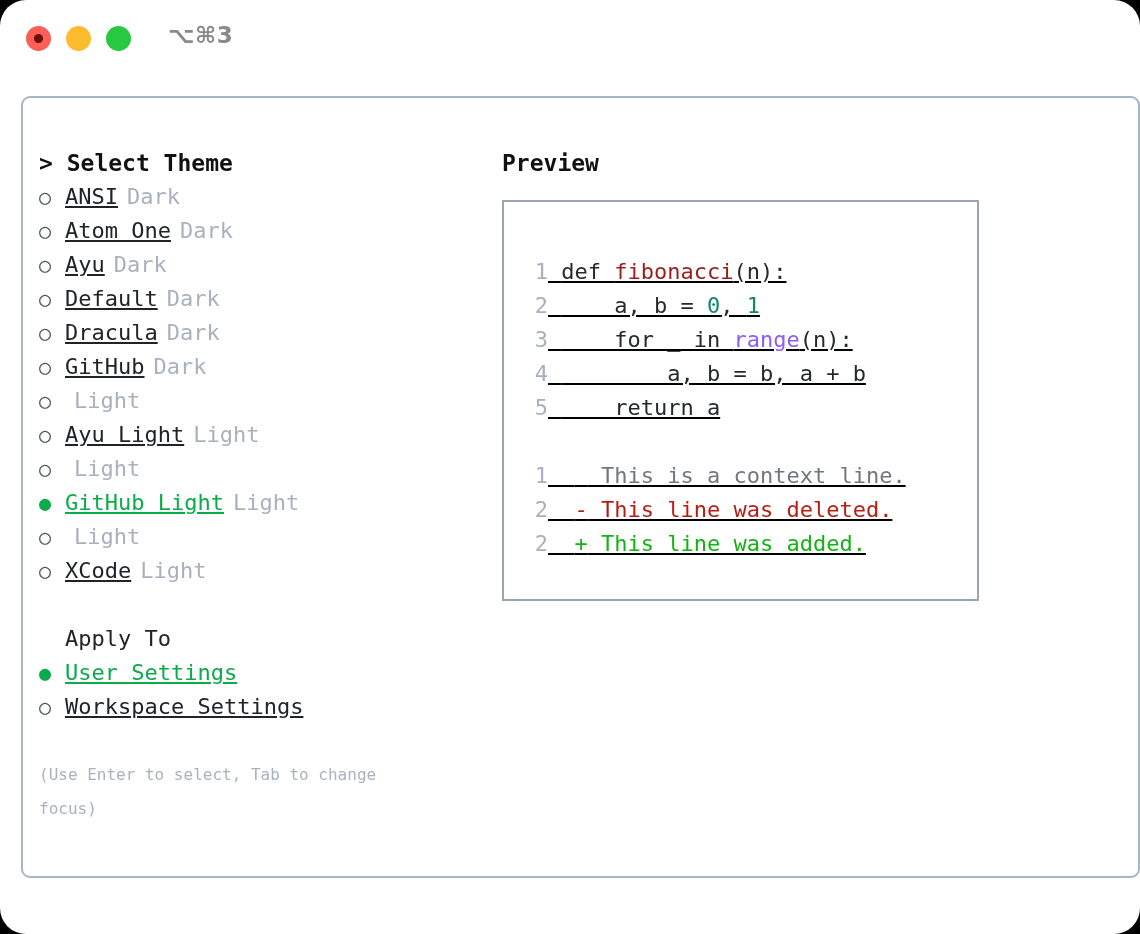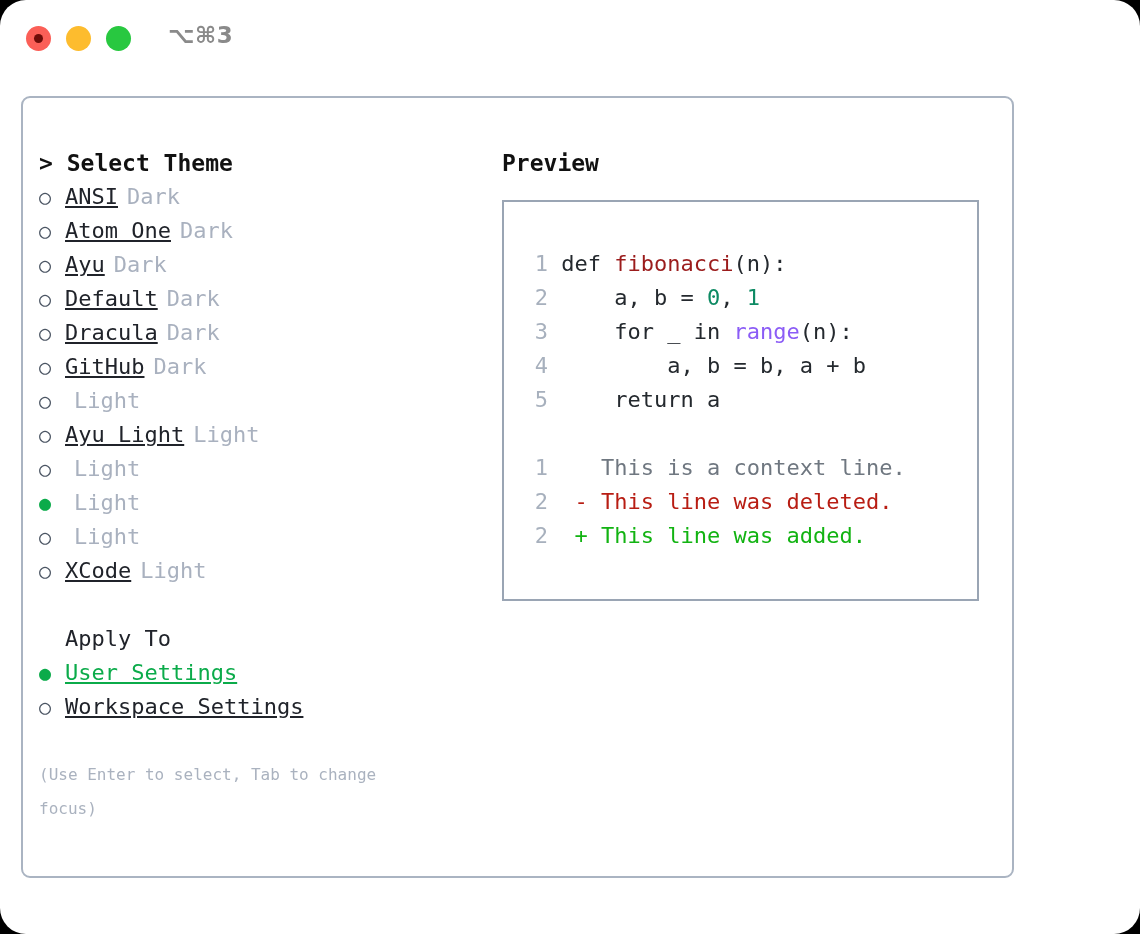--- a/index.html
+++ b/index.html
@@ -67,21 +67,21 @@
     color: #8a8a8a;
     letter-spacing: 0.5px;
     font-family: "DejaVu Sans", "Liberation Sans", sans-serif;
   }
 
   
   .panel {
     position: absolute;
     left: 21px;
     top: 96px;
-    width: 993px;
+    width: 1119px;
     height: 782px;
     border: 2px solid #aab4c2;
     border-radius: 9px;
     box-sizing: border-box;
     background: #ffffff;
   }
 
   
   .left-col {
     position: absolute;
@@ -156,25 +156,26 @@
     width: 477px;
     height: 401px;
     border: 2px solid #9aa5b4;
     box-sizing: border-box;
     background: #ffffff;
     position: relative;
   }
   .code {
     position: absolute;
     left: 20px;
-    top: 45px;
+    top: 53px;
     font-size: 22px;
     line-height: 34px;
     white-space: pre;
     font-family: "DejaVu Sans Mono", "Liberation Mono", monospace;
+    text-decoration: underline;
   }
   .cline { display: block; height: 34px; white-space: pre; }
   .lno {
     display: inline-block;
     width: 24px;
     text-align: right;
     color: #a7b0bd;
   }
   .ctxt { color: #24292e; }
   .tok-fn    { color: #9b1c1c; }
@@ -206,21 +207,21 @@
       <div class="theme-list" id="theme-list">
           <div class="row"><span class="marker">○</span><span class="name">ANSI</span><span class="variant">Dark</span></div>
           <div class="row"><span class="marker">○</span><span class="name">Atom One</span><span class="variant">Dark</span></div>
           <div class="row"><span class="marker">○</span><span class="name">Ayu</span><span class="variant">Dark</span></div>
           <div class="row"><span class="marker">○</span><span class="name">Default</span><span class="variant">Dark</span></div>
           <div class="row"><span class="marker">○</span><span class="name">Dracula</span><span class="variant">Dark</span></div>
           <div class="row"><span class="marker">○</span><span class="name">GitHub</span><span class="variant">Dark</span></div>
           <div class="row"><span class="marker">○</span><span class="variant">Light</span></div>
           <div class="row"><span class="marker">○</span><span class="name">Ayu Light</span><span class="variant">Light</span></div>
           <div class="row"><span class="marker">○</span><span class="variant">Light</span></div>
-          <div class="row selected"><span class="marker sel">●</span><span class="variant">Light</span></div>
+          <div class="row selected"><span class="marker sel">●</span><span class="name">GitHub Light</span><span class="variant">Light</span></div>
           <div class="row"><span class="marker">○</span><span class="variant">Light</span></div>
           <div class="row"><span class="marker">○</span><span class="name">XCode</span><span class="variant">Light</span></div>
         </div>
 
       <div class="spacer-row"></div>
 
       <div class="section-head">
         <span class="marker">○</span>
         <span>Apply To</span>
       </div>

